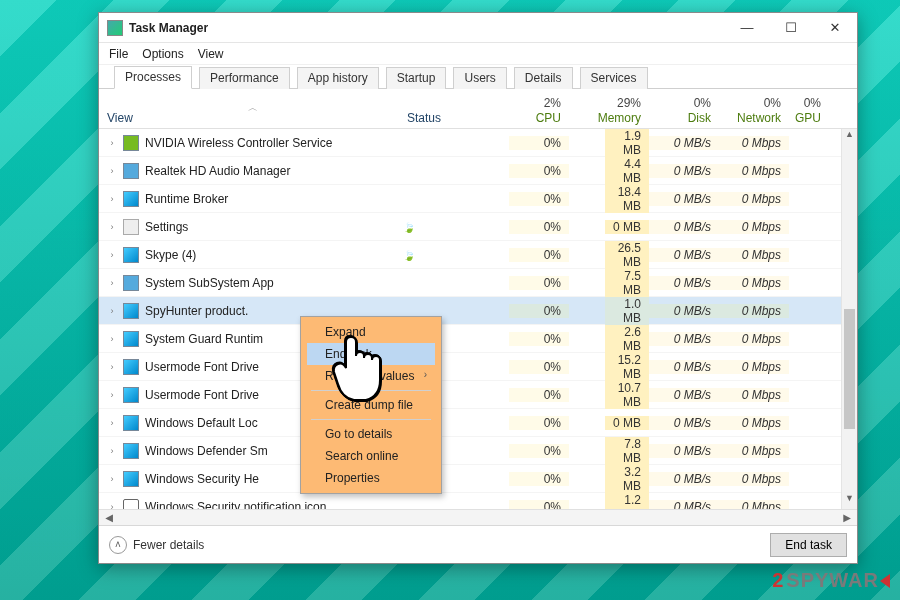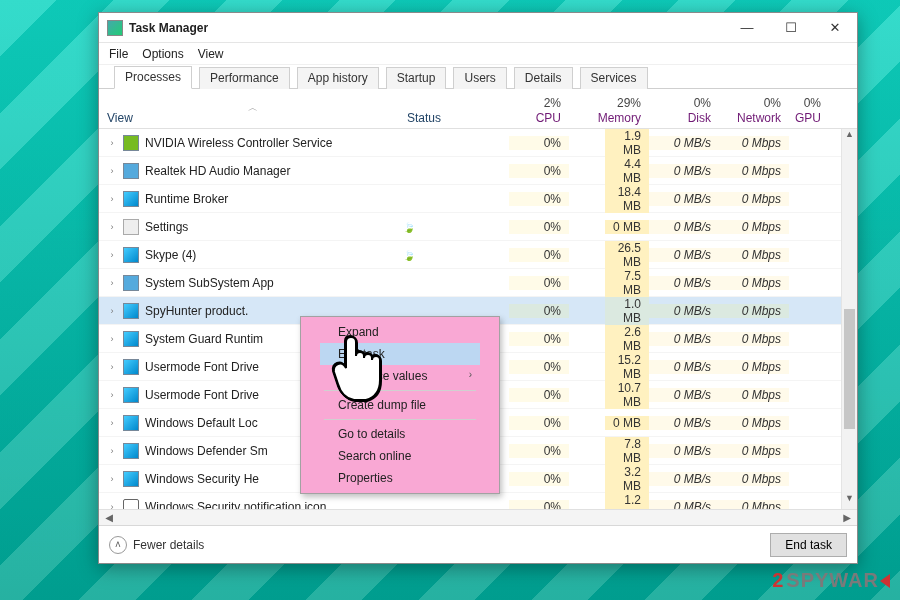--- a/index.html
+++ b/index.html
@@ -40,21 +40,21 @@
   .tab.active { background:#fff; border-bottom:1px solid #fff; }
   .colhead {
     display:grid;
     grid-template-columns: 300px 110px 60px 80px 70px 70px 40px;
     align-items:end; height:40px; border-bottom:1px solid #e0e0e0;
     font-size:12px; color:#246; padding-top:4px;
   }
   .colhead .nm { display:flex; padding-left:8px; padding-bottom:3px;}
   .colhead .hdr2row { display:flex; flex-direction:column; align-items:flex-end; padding-right:8px; padding-bottom:3px;}
   .colhead .hdr2row .top { color:#444; font-size:12px; padding-bottom:1px;}
-  .colhead .hdr2row .bot { color:#701a75; }
+  .colhead .hdr2row .bot { color:#4d7c0f; }
   .sorticon { width:100%; text-align:center; font-size:10px; color:#888; height:10px; margin-top:2px;}
   .rows { flex:1; overflow:hidden; position:relative; }
   .row {
     display:grid;
     grid-template-columns: 300px 110px 60px 80px 70px 70px 40px;
     height:28px; align-items:center;
     border-bottom:1px solid #f4f4f4;
   }
   .row .namecell { display:flex; align-items:center; padding-left:8px; gap:6px; color:#222;}
   .row .namecell .expander { width:10px; color:#777; font-size:9px; text-align:center;}
@@ -81,24 +81,24 @@
     display:flex; align-items:center; justify-content:center; font-size:10px; color:#555;}
   .endtask { border:1px solid #adadad; background:#e1e1e1; padding:4px 14px; font-size:12px;}
   .vscroll { position:absolute; right:0; top:0; bottom:0; width:16px; background:#f2f2f2;
     border-left:1px solid #e4e4e4;}
   .vscroll .up, .vscroll .down { height:16px; text-align:center; font-size:9px; color:#666;}
   .vscroll .down { position:absolute; bottom:0; width:100%;}
   .vscroll .thumb { position:absolute; left:2px; right:2px; top:180px; height:120px;
     background:#c6c6c6;}
   
   .ctxmenu {
-    position:absolute; left:300px; top:316px; width:200px;
-    background:#f9a8d4; border:1px solid #a2a2a2;
+    position:absolute; left:300px; top:316px; width:142px;
+    background:#fdba74; border:1px solid #a2a2a2;
     box-shadow:2px 3px 6px rgba(0,0,0,.25);
-    padding:4px 19px; font-size:12px; color:#222;
+    padding:4px 6px; font-size:12px; color:#222;
   }
   .ctxmenu .mi { padding:4px 18px; position:relative;}
   .ctxmenu .mi.sep { border-top:1px solid #d0d0d0; margin:3px 4px; padding:0; height:0;}
   .ctxmenu .mi.hover { background:#bcd7f2;}
   .ctxmenu .mi .sub { position:absolute; right:8px; top:4px; font-size:10px; color:#555;}
   
   .handcursor { position:absolute; left:326px; top:330px; pointer-events:none;}
   .handcursor svg { filter: drop-shadow(1px 1px 0 #000) drop-shadow(-1px -1px 0 #000);}
   .watermark { position:absolute; right:10px; bottom:8px; font-size:20px;
     font-weight:600; color:#7a7a7a; letter-spacing:1px; display:flex; align-items:center;}

